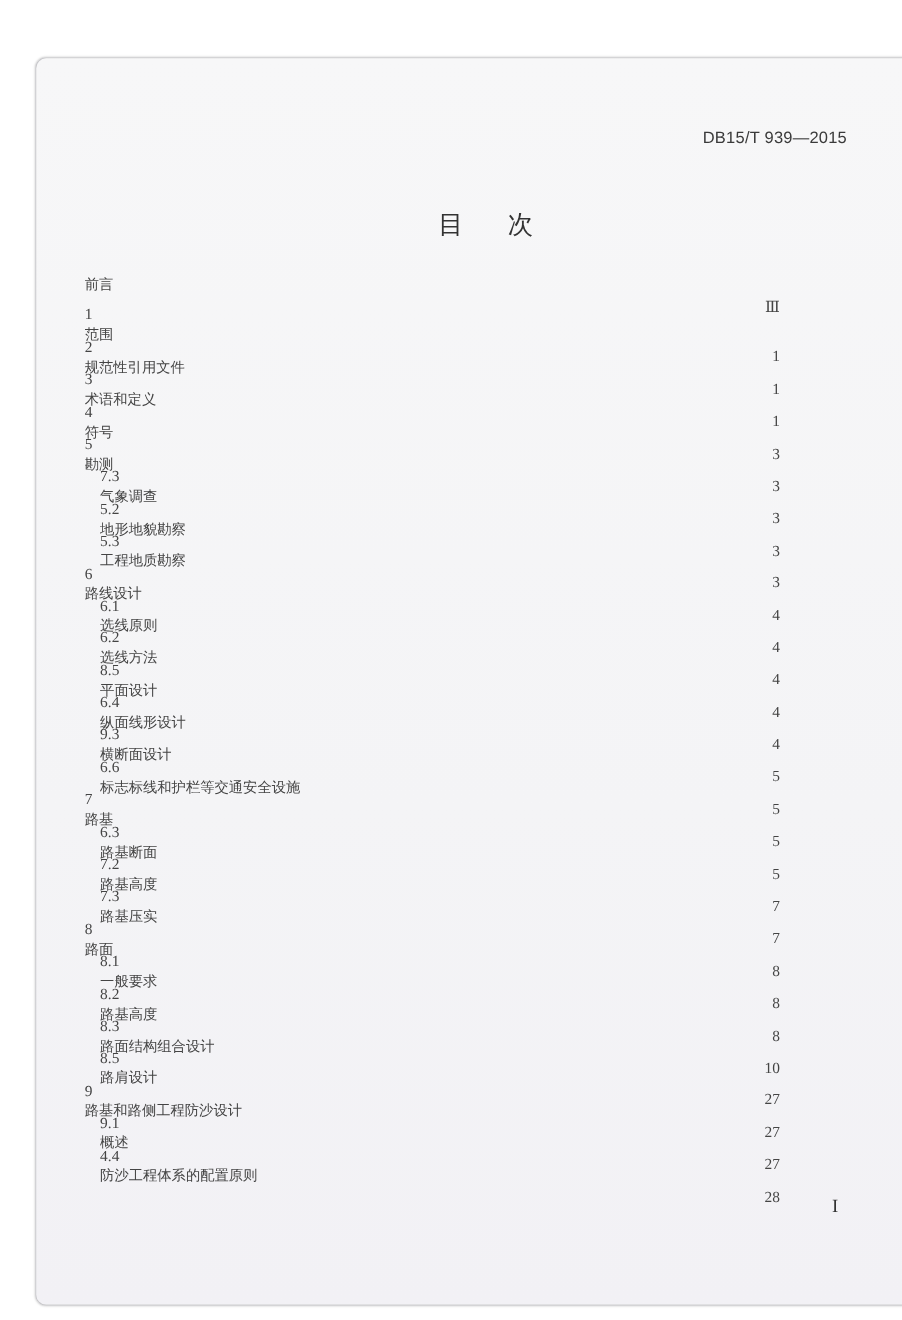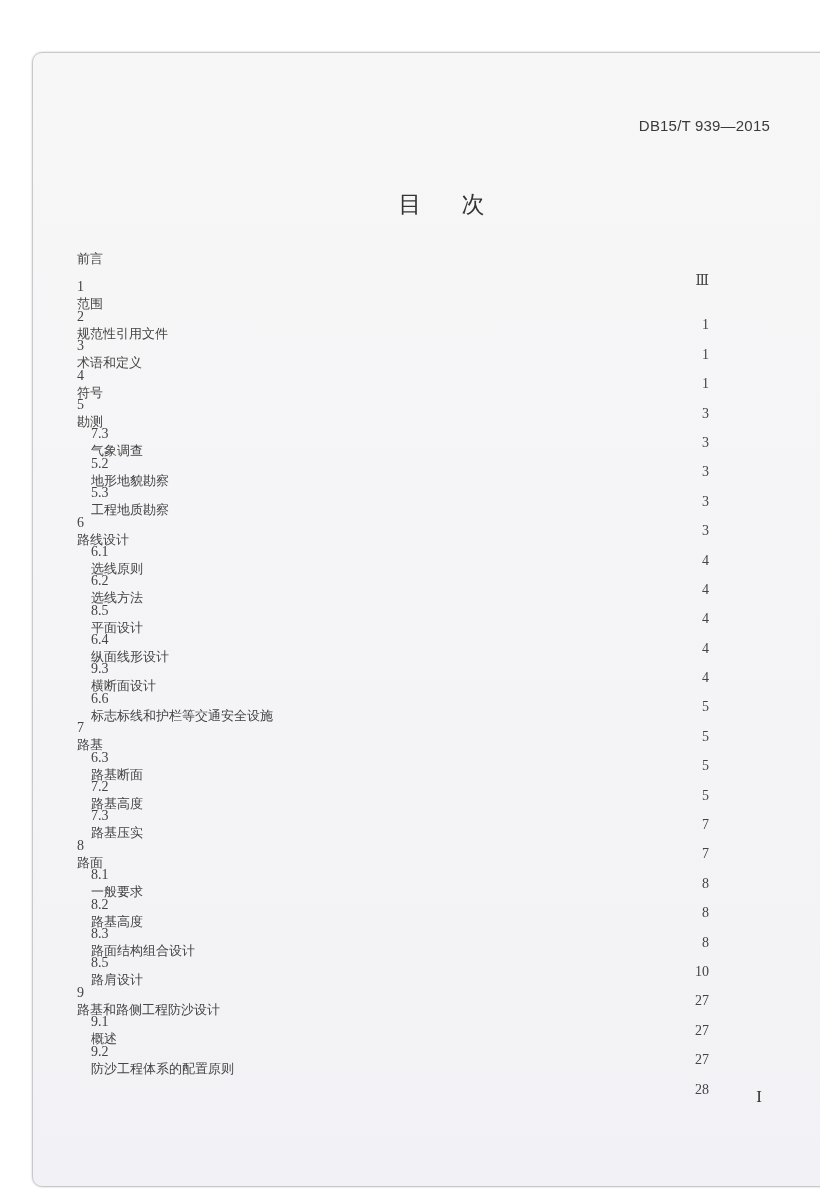--- a/index.html
+++ b/index.html
@@ -263,21 +263,21 @@
         <span class="leader tight"></span>
         <span class="page-num">27</span>
       </div>
       <div class="row sub">
         <span class="num">9.1</span>
         <span class="label">概述</span>
         <span class="leader tight"></span>
         <span class="page-num">27</span>
       </div>
       <div class="row sub">
-        <span class="num">9.2</span>
+        <span class="num">4.4</span>
         <span class="label">防沙工程体系的配置原则</span>
         <span class="leader tight"></span>
         <span class="page-num">28</span>
       </div>
     </div>
 
   <div class="folio">I</div>
 </div>
 
 </body></html>

